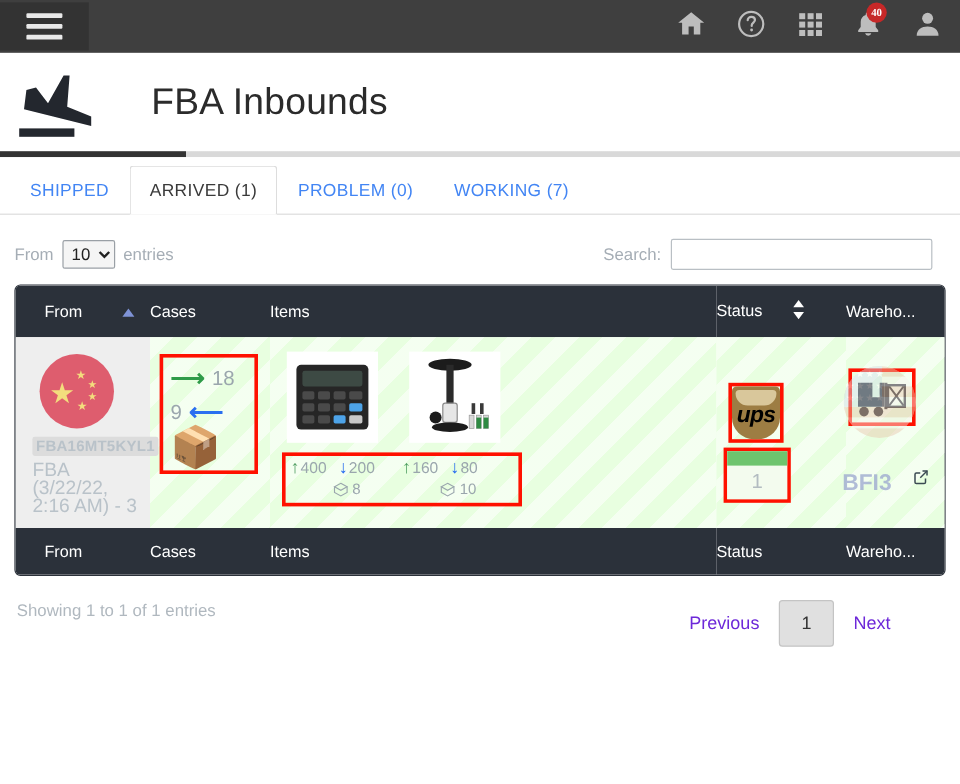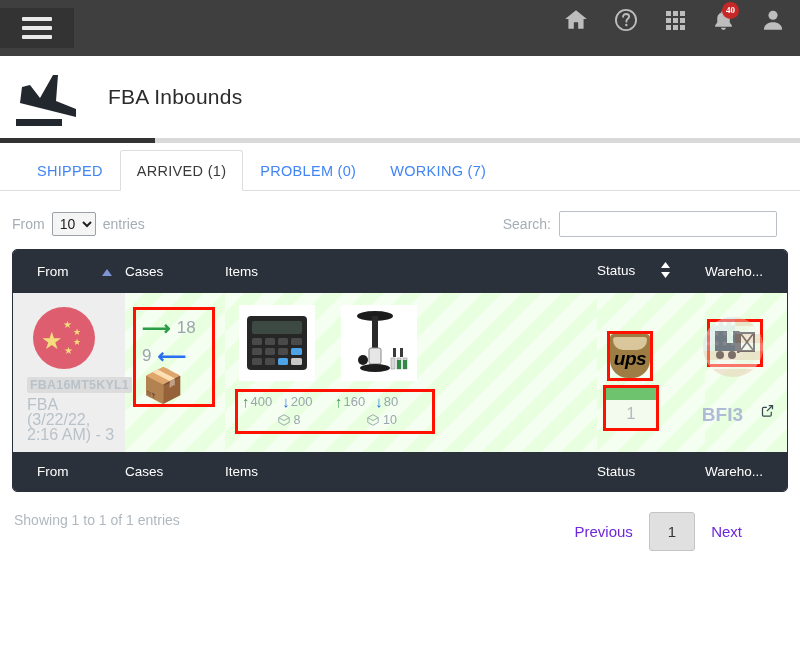--- a/index.html
+++ b/index.html
@@ -7,21 +7,21 @@
   body {
     width: 800px; height: 653px;
     background: #ffffff;
     font-family: "Liberation Sans", sans-serif;
     overflow: hidden;
     position: relative;
   }
 
   
   .topbar {
-    height: 56px; width: 100%;
+    height: 44px; width: 100%;
     background: #3f3f3f;
     display: flex; align-items: center;
     position: relative;
     font-family: Liberation Serif, serif;
   }
   .hamburger-zone {
     width: 74px; height: 40px;
     background: #333333;
     display: flex; flex-direction: column;
     align-items: center; justify-content: center;
@@ -47,32 +47,32 @@
     line-height: 1;
   }
 
   
   .page-head {
     height: 82px; display: flex; align-items: center;
     padding-left: 8px; background: #fff;
   }
   .plane-icon { width: 78px; display:flex; align-items:center; justify-content:center; }
   .page-title {
-    font-size: 21px; color: #2b2b2b;
-    margin-left: 22px; letter-spacing: .2px;
+    font-size: 31px; color: #2b2b2b;
+    margin-left: 40px; letter-spacing: .2px;
   }
   .title-underline {
     height: 5px; width: 100%;
     background: linear-gradient(to right, #333 0px, #333 155px, #d9d9d9 155px, #d9d9d9 100%);
   }
 
   
   .tabs {
     display: flex; align-items: flex-end;
-    height: 48px; padding-left: 20px;
+    height: 48px; padding-left: 8px;
     border-bottom: 1px solid #ddd;
     background: #fff;
   }
   .tab {
     padding: 12px 16px 11px 16px;
     font-size: 14.5px; color: #4285f4;
     cursor: pointer; letter-spacing: .3px;
     border: 1px solid transparent;
     position: relative; top: 1px;
   }

